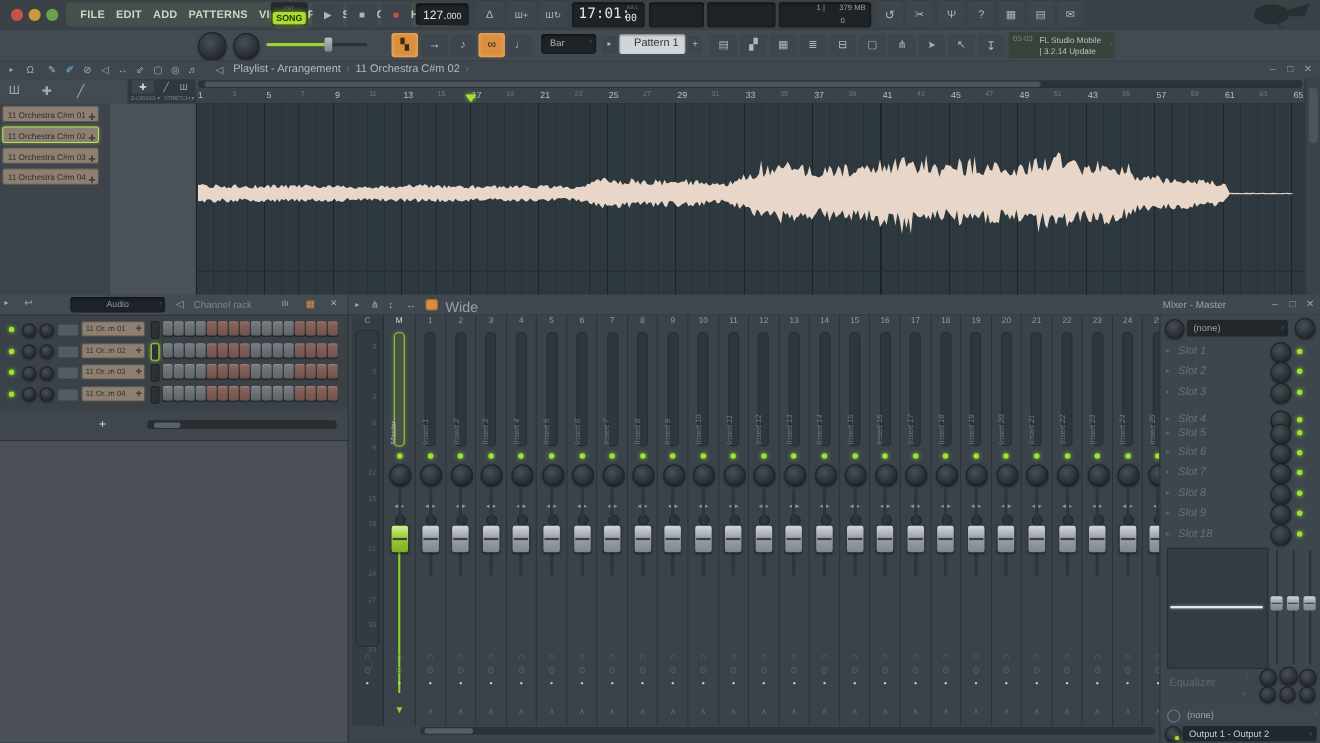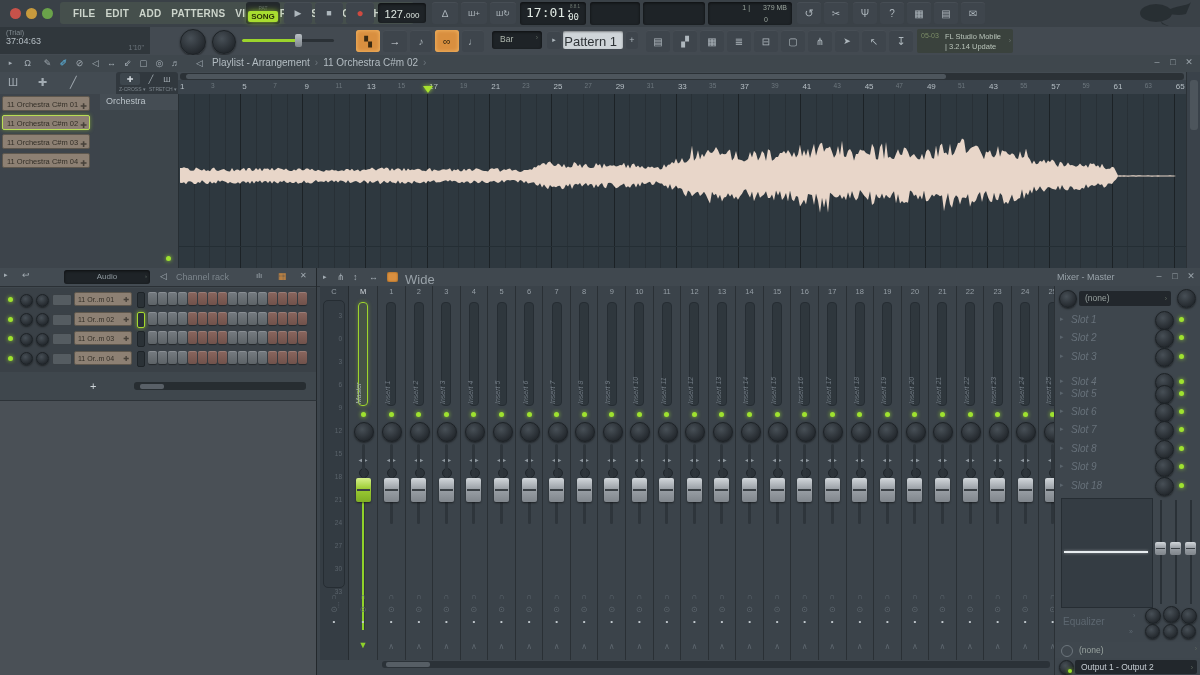--- a/index.html
+++ b/index.html
@@ -193,25 +193,20 @@
         <span>✉</span>
       </div>
     <svg class="abs" id="fl-logo" width="66" height="24" viewBox="0 0 66 24">
       <ellipse cx="30" cy="11" rx="16" ry="9" fill="#262c30"></ellipse>
       <path d="M42 8 C 56 2, 62 4, 65 0 L 60 12 C 52 14, 46 12, 42 12 Z" fill="#262c30"></path>
       <path d="M34 18 C 40 26, 50 24, 58 30 L 36 22 Z" fill="#262c30"></path>
     </svg>
   </div>
 
   <div class="abs" id="row2">
-    <div class="abs" id="hintpanel">
-      <div class="l1">(Trial)</div>
-      <div class="l2">37:04:63</div>
-      <div class="r">1'10"</div>
-    </div>
     <div class="abs knob" style="left:180px;top:2px;width:24px;height:24px;"></div>
     <div class="abs knob" style="left:212px;top:3px;width:22px;height:22px;"></div>
     <div class="abs" style="left:242px;top:12px;width:92px;height:3px;background:#2b3136;border-radius:2px;">
       <div style="position:absolute;left:0;top:0;width:56px;height:3px;background:#9bd42c;border-radius:2px;"></div>
       <div style="position:absolute;left:53px;top:-5px;width:7px;height:13px;background:linear-gradient(#b9bfc4,#7e858b);border-radius:2px;"></div>
     </div>
     <div class="abs ibtn orange" style="left:356px;top:3px;width:24px;height:22px;font-size:10px;">
         <span>▚</span>
       </div>
     <div class="abs ibtn" style="left:383px;top:3px;width:24px;height:22px;font-size:11px;color:#d7dde1;">
@@ -227,21 +222,21 @@
         <span>♩</span>
       </div>
     <div class="abs lcd" style="left:492px;top:4px;width:50px;height:18px;">
       <span style="position:absolute;left:8px;top:3px;font-size:8.5px;color:#aeb7ad;">Bar</span>
       <span style="position:absolute;right:4px;top:3px;font-size:7px;color:#5e6860;">›</span>
     </div>
     <div class="abs ibtn" style="left:547px;top:4px;width:14px;height:18px;font-size:7px;">
         <span>▸</span>
       </div>
     <div class="abs" style="left:563px;top:4px;width:60px;height:18px;background:#cfd5d9;border-radius:2px;box-shadow:inset 0 1px 2px rgba(0,0,0,.4);">
-      <span style="position:absolute;right:6px;top:3px;font-size:13px;color:#2e3337;">Pattern 1</span>
+      <span style="position:absolute;right:6px;top:3px;font-size:10px;color:#2e3337;">Pattern 1</span>
     </div>
     <div class="abs ibtn" style="left:626px;top:4px;width:12px;height:18px;font-size:9px;">
         <span>+</span>
       </div>
     <div class="abs ibtn" style="left:646px;top:3px;width:24px;height:22px;font-size:10px;">
         <span>▤</span>
       </div>
     <div class="abs ibtn" style="left:673px;top:3px;width:24px;height:22px;font-size:10px;">
         <span>▞</span>
       </div>
@@ -359,25 +354,20 @@
         <path d="M2,62.0 L4,62.1 L6,61.3 L8,62.0 L10,62.3 L12,64.4 L14,64.8 L16,64.6 L18,61.6 L20,62.5 L22,63.8 L24,64.4 L26,63.1 L28,65.1 L30,64.2 L32,65.2 L34,62.5 L36,61.6 L38,64.2 L40,64.9 L42,64.3 L44,63.6 L46,63.0 L48,64.6 L50,65.2 L52,65.4 L54,61.9 L56,65.2 L58,63.8 L60,63.5 L62,64.8 L64,63.0 L66,62.0 L68,64.9 L70,62.0 L72,62.0 L74,64.9 L76,64.4 L78,62.0 L80,64.1 L82,62.0 L84,65.3 L86,62.5 L88,62.7 L90,62.5 L92,64.3 L94,61.7 L96,64.6 L98,63.3 L100,61.8 L102,62.5 L104,63.0 L106,64.1 L108,62.5 L110,64.3 L112,65.0 L114,64.9 L116,63.6 L118,64.5 L120,62.6 L122,62.4 L124,64.2 L126,64.2 L128,62.6 L130,62.6 L132,63.9 L134,62.7 L136,64.5 L138,64.9 L140,63.7 L142,64.5 L144,65.3 L146,65.7 L148,64.1 L150,64.5 L152,64.5 L154,63.4 L156,64.6 L158,64.2 L160,65.3 L162,64.8 L164,64.2 L166,65.1 L168,62.9 L170,62.9 L172,64.5 L174,62.7 L176,65.1 L178,64.2 L180,63.6 L182,65.4 L184,64.1 L186,63.5 L188,64.1 L190,63.3 L192,63.0 L194,61.6 L196,63.1 L198,64.5 L200,63.1 L202,62.3 L204,61.5 L206,63.1 L208,61.5 L210,62.1 L212,65.0 L214,62.3 L216,64.6 L218,63.1 L220,62.2 L222,62.9 L224,65.1 L226,62.1 L228,64.9 L230,62.6 L232,64.2 L234,63.6 L236,63.9 L238,63.2 L240,62.7 L242,63.3 L244,64.8 L246,64.7 L248,65.3 L250,63.0 L252,62.1 L254,65.4 L256,63.5 L258,64.1 L260,64.8 L262,64.6 L264,63.4 L266,63.3 L268,63.8 L270,63.2 L272,62.2 L274,65.4 L276,63.4 L278,64.3 L280,63.0 L282,65.2 L284,65.2 L286,62.8 L288,64.7 L290,63.1 L292,62.7 L294,64.9 L296,63.9 L298,62.3 L300,62.8 L302,63.4 L304,64.6 L306,65.0 L308,64.9 L310,65.4 L312,63.1 L314,62.2 L316,63.0 L318,62.3 L320,62.3 L322,65.7 L324,64.6 L326,63.2 L328,63.9 L330,63.1 L332,62.6 L334,64.8 L336,63.9 L338,63.7 L340,65.3 L342,65.9 L344,65.6 L346,63.9 L348,64.0 L350,64.0 L352,63.3 L354,63.7 L356,61.1 L358,61.6 L360,59.2 L362,59.5 L364,57.5 L366,57.0 L368,58.9 L370,56.3 L372,55.6 L374,57.9 L376,59.9 L378,59.8 L380,57.6 L382,58.7 L384,61.3 L386,58.0 L388,62.1 L390,60.4 L392,61.6 L394,61.1 L396,56.1 L398,57.3 L400,60.3 L402,58.0 L404,61.9 L406,59.0 L408,57.7 L410,61.0 L412,62.0 L414,62.0 L416,61.5 L418,57.0 L420,59.6 L422,57.9 L424,62.6 L426,57.4 L428,60.5 L430,60.3 L432,59.3 L434,59.7 L436,59.2 L438,60.6 L440,59.9 L442,59.0 L444,59.3 L446,56.8 L448,62.1 L450,58.6 L452,62.4 L454,58.3 L456,57.6 L458,61.3 L460,59.6 L462,61.8 L464,60.0 L466,62.2 L468,62.7 L470,60.5 L472,61.6 L474,60.4 L476,62.1 L478,61.5 L480,60.9 L482,63.5 L484,62.9 L486,58.3 L488,61.5 L490,58.7 L492,58.5 L494,56.0 L496,57.6 L498,52.4 L500,57.6 L502,56.2 L504,52.1 L506,56.5 L508,56.6 L510,54.8 L512,51.9 L514,39.6 L516,54.8 L518,51.9 L520,44.2 L522,53.5 L524,47.8 L526,51.0 L528,47.0 L530,43.8 L532,46.4 L534,46.9 L536,44.7 L538,41.1 L540,44.2 L542,48.9 L544,47.4 L546,48.2 L548,48.0 L550,45.0 L552,43.5 L554,54.5 L556,52.0 L558,44.9 L560,53.3 L562,53.8 L564,54.3 L566,55.4 L568,54.5 L570,53.1 L572,45.9 L574,51.4 L576,44.7 L578,47.3 L580,54.5 L582,51.1 L584,45.0 L586,47.2 L588,55.0 L590,43.2 L592,44.5 L594,54.7 L596,53.4 L598,51.1 L600,51.1 L602,47.0 L604,47.0 L606,44.9 L608,47.8 L610,44.0 L612,47.0 L614,51.0 L616,46.1 L618,51.5 L620,48.4 L622,38.5 L624,50.4 L626,43.9 L628,49.7 L630,42.7 L632,52.0 L634,44.5 L636,37.8 L638,49.7 L640,42.5 L642,37.7 L644,36.8 L646,45.8 L648,42.3 L650,42.1 L652,40.6 L654,45.7 L656,51.8 L658,48.6 L660,39.9 L662,49.0 L664,34.8 L666,50.6 L668,51.1 L670,44.8 L672,43.1 L674,46.4 L676,54.8 L678,48.0 L680,48.0 L682,43.6 L684,44.5 L686,44.5 L688,47.1 L690,47.9 L692,48.7 L694,37.8 L696,41.8 L698,53.3 L700,53.6 L702,41.1 L704,37.6 L706,53.1 L708,36.0 L710,51.7 L712,50.8 L714,52.7 L716,53.1 L718,47.9 L720,43.2 L722,48.5 L724,48.9 L726,41.6 L728,42.2 L730,45.9 L732,51.6 L734,49.4 L736,48.0 L738,50.9 L740,53.3 L742,53.2 L744,47.7 L746,53.9 L748,45.4 L750,43.3 L752,45.8 L754,52.0 L756,52.8 L758,39.6 L760,51.1 L762,39.6 L764,37.5 L766,47.3 L768,46.5 L770,49.3 L772,37.7 L774,49.5 L776,47.4 L778,42.4 L780,37.0 L782,36.8 L784,32.5 L786,33.7 L788,47.1 L790,45.5 L792,42.8 L794,41.3 L796,40.5 L798,39.4 L800,40.5 L802,44.6 L804,48.7 L806,53.3 L808,45.4 L810,46.6 L812,44.2 L814,50.1 L816,51.4 L818,48.6 L820,40.0 L822,50.7 L824,44.2 L826,45.3 L828,45.6 L830,48.0 L832,48.9 L834,47.3 L836,48.6 L838,52.3 L840,53.1 L842,45.2 L844,51.7 L846,51.1 L848,42.5 L850,50.8 L852,53.5 L854,58.0 L856,54.6 L858,58.2 L860,57.8 L862,54.7 L864,55.7 L866,53.6 L868,57.6 L870,54.4 L872,56.1 L874,53.4 L876,55.0 L878,58.7 L880,61.0 L882,55.8 L884,56.7 L886,60.6 L888,59.4 L890,56.4 L892,59.2 L894,59.1 L896,59.8 L898,60.8 L900,59.8 L902,57.4 L904,59.7 L906,60.4 L908,58.8 L910,61.7 L912,57.2 L914,58.0 L916,57.5 L918,60.6 L920,59.2 L922,61.9 L924,57.8 L926,61.6 L928,63.3 L930,62.8 L932,62.7 L934,60.8 L936,61.5 L938,65.5 L940,69.5 L942,69.2 L944,69.5 L946,69.3 L948,69.5 L950,69.4 L952,69.6 L954,69.3 L956,69.3 L958,69.4 L960,69.2 L962,69.3 L964,69.6 L966,69.5 L968,69.5 L970,69.3 L972,69.4 L974,69.6 L976,69.5 L978,69.5 L980,69.3 L982,69.4 L984,69.6 L986,69.6 L988,69.4 L990,69.5 L992,69.3 L994,69.5 L996,69.6 L998,70.0 L998,70.0 L996,70.6 L994,70.6 L992,70.4 L990,70.4 L988,70.6 L986,70.6 L984,70.6 L982,70.6 L980,70.7 L978,70.5 L976,70.6 L974,70.7 L972,70.5 L970,70.4 L968,70.4 L966,70.5 L964,70.5 L962,70.4 L960,70.6 L958,70.7 L956,70.6 L954,70.6 L952,70.5 L950,70.7 L948,70.6 L946,70.7 L944,70.5 L942,70.7 L940,70.4 L938,73.4 L936,75.2 L934,77.9 L932,77.5 L930,77.6 L928,80.6 L926,81.8 L924,78.3 L922,79.0 L920,77.3 L918,79.3 L916,80.0 L914,79.1 L912,80.0 L910,81.9 L908,78.3 L906,82.8 L904,81.8 L902,84.1 L900,83.8 L898,83.1 L896,83.8 L894,80.7 L892,80.3 L890,84.3 L888,84.3 L886,82.8 L884,78.9 L882,84.0 L880,79.8 L878,83.8 L876,83.3 L874,82.7 L872,81.4 L870,81.0 L868,83.2 L866,85.8 L864,83.4 L862,80.2 L860,83.4 L858,85.3 L856,80.4 L854,87.6 L852,83.5 L850,89.3 L848,86.6 L846,93.0 L844,83.2 L842,91.9 L840,92.7 L838,94.8 L836,95.2 L834,88.6 L832,93.2 L830,98.0 L828,95.8 L826,98.0 L824,89.3 L822,86.9 L820,94.2 L818,93.5 L816,86.7 L814,96.0 L812,95.5 L810,91.2 L808,85.1 L806,87.7 L804,96.1 L802,86.0 L800,88.8 L798,94.3 L796,96.4 L794,95.0 L792,100.7 L790,87.9 L788,92.2 L786,91.5 L784,91.7 L782,98.5 L780,91.2 L778,89.3 L776,92.6 L774,101.7 L772,98.3 L770,87.1 L768,94.8 L766,105.3 L764,89.3 L762,90.3 L760,88.7 L758,88.0 L756,90.4 L754,88.6 L752,91.9 L750,95.0 L748,95.3 L746,84.5 L744,93.5 L742,89.3 L740,93.6 L738,88.5 L736,89.9 L734,85.7 L732,84.4 L730,96.7 L728,95.9 L726,97.0 L724,95.1 L722,97.4 L720,88.1 L718,97.2 L716,85.3 L714,88.0 L712,92.3 L710,91.1 L708,88.7 L706,93.1 L704,87.6 L702,92.2 L700,91.4 L698,87.9 L696,97.3 L694,99.1 L692,85.2 L690,94.0 L688,91.5 L686,89.5 L684,86.6 L682,84.1 L680,91.9 L678,94.5 L676,91.1 L674,85.0 L672,92.6 L670,86.2 L668,94.2 L666,89.9 L664,93.1 L662,88.5 L660,91.0 L658,91.5 L656,90.5 L654,88.2 L652,86.7 L650,106.7 L648,92.2 L646,101.4 L644,91.7 L642,106.7 L640,94.7 L638,87.5 L636,98.9 L634,88.9 L632,88.5 L630,88.0 L628,98.5 L626,93.8 L624,97.2 L622,100.6 L620,90.7 L618,90.1 L616,95.2 L614,93.5 L612,84.6 L610,95.4 L608,87.0 L606,91.5 L604,94.0 L602,84.9 L600,89.4 L598,84.6 L596,94.6 L594,88.4 L592,91.9 L590,92.1 L588,85.2 L586,88.4 L584,90.0 L582,91.8 L580,85.8 L578,89.9 L576,95.3 L574,85.6 L572,91.5 L570,87.8 L568,83.2 L566,83.9 L564,87.8 L562,90.3 L560,93.8 L558,90.5 L556,92.9 L554,88.1 L552,90.4 L550,87.3 L548,90.9 L546,91.5 L544,95.4 L542,88.8 L540,92.7 L538,87.7 L536,89.2 L534,85.7 L532,97.4 L530,93.4 L528,88.9 L526,85.7 L524,88.3 L522,90.1 L520,85.7 L518,86.6 L516,88.2 L514,90.3 L512,86.0 L510,84.5 L508,90.5 L506,88.1 L504,83.0 L502,81.9 L500,82.4 L498,79.5 L496,81.9 L494,83.8 L492,77.9 L490,82.7 L488,79.4 L486,79.9 L484,77.5 L482,77.4 L480,76.6 L478,75.3 L476,78.5 L474,79.1 L472,75.7 L470,76.4 L468,77.8 L466,78.1 L464,76.0 L462,80.5 L460,77.3 L458,81.4 L456,77.6 L454,78.5 L452,81.7 L450,80.2 L448,81.5 L446,77.6 L444,78.8 L442,79.7 L440,81.6 L438,82.2 L436,80.0 L434,77.5 L432,76.8 L430,77.1 L428,82.3 L426,81.2 L424,76.9 L422,78.5 L420,81.2 L418,78.2 L416,82.3 L414,78.2 L412,78.0 L410,80.1 L408,77.0 L406,78.6 L404,80.4 L402,77.1 L400,78.7 L398,77.8 L396,78.8 L394,83.1 L392,77.5 L390,80.4 L388,78.5 L386,82.6 L384,83.2 L382,79.7 L380,80.1 L378,81.2 L376,80.6 L374,81.1 L372,79.0 L370,83.3 L368,81.3 L366,78.5 L364,81.6 L362,77.3 L360,79.7 L358,79.1 L356,76.3 L354,76.4 L352,77.1 L350,77.6 L348,75.1 L346,76.9 L344,74.7 L342,73.9 L340,76.6 L338,74.8 L336,74.1 L334,74.0 L332,74.5 L330,74.0 L328,74.6 L326,76.6 L324,74.0 L322,76.1 L320,76.9 L318,75.9 L316,74.8 L314,75.4 L312,75.4 L310,77.0 L308,77.1 L306,76.0 L304,74.4 L302,76.5 L300,77.3 L298,75.6 L296,74.5 L294,76.7 L292,77.4 L290,75.6 L288,75.4 L286,77.1 L284,75.8 L282,77.0 L280,76.8 L278,75.2 L276,74.8 L274,75.5 L272,74.1 L270,75.5 L268,74.3 L266,74.8 L264,75.5 L262,76.2 L260,76.2 L258,76.4 L256,74.2 L254,74.9 L252,76.0 L250,74.7 L248,77.4 L246,75.6 L244,76.5 L242,77.2 L240,76.7 L238,76.2 L236,74.7 L234,77.7 L232,76.5 L230,75.7 L228,77.5 L226,77.4 L224,75.8 L222,77.8 L220,74.5 L218,77.6 L216,76.7 L214,76.4 L212,74.7 L210,77.0 L208,76.6 L206,74.7 L204,76.8 L202,78.2 L200,74.4 L198,75.2 L196,76.5 L194,76.7 L192,74.7 L190,77.7 L188,75.7 L186,74.3 L184,76.1 L182,77.3 L180,76.0 L178,75.1 L176,75.4 L174,76.6 L172,77.1 L170,74.3 L168,76.9 L166,75.4 L164,74.8 L162,74.4 L160,76.4 L158,74.4 L156,75.9 L154,74.3 L152,75.0 L150,76.5 L148,74.4 L146,76.1 L144,75.5 L142,75.6 L140,76.0 L138,74.1 L136,75.6 L134,77.3 L132,77.4 L130,76.6 L128,77.1 L126,74.5 L124,76.7 L122,76.9 L120,77.7 L118,75.4 L116,76.9 L114,77.1 L112,75.8 L110,77.1 L108,76.4 L106,74.4 L104,75.9 L102,75.3 L100,77.4 L98,76.4 L96,74.9 L94,77.6 L92,74.8 L90,76.9 L88,74.9 L86,75.3 L84,77.1 L82,74.6 L80,76.0 L78,75.0 L76,77.6 L74,74.8 L72,77.8 L70,75.6 L68,76.9 L66,75.2 L64,75.5 L62,77.8 L60,76.2 L58,77.6 L56,77.4 L54,76.9 L52,75.9 L50,77.5 L48,76.1 L46,75.2 L44,74.6 L42,75.8 L40,74.3 L38,77.4 L36,76.3 L34,77.6 L32,75.3 L30,77.9 L28,77.8 L26,75.9 L24,74.3 L22,76.9 L20,76.1 L18,78.1 L16,78.0 L14,75.9 L12,75.2 L10,75.4 L8,78.3 L6,76.3 L4,76.9 L2,76.7 Z" fill="#e8d6c9"></path>
       </svg>
     </div>
 
   <div class="abs" id="srclist">
       <div class="srcbtn" style="top: 2px;">11 Orchestra C#m 01<div class="mv">✚</div></div>
       <div class="srcbtn sel" style="top: 21px;">11 Orchestra C#m 02<div class="mv">✚</div></div>
       <div class="srcbtn" style="top: 40px;">11 Orchestra C#m 03<div class="mv">✚</div></div>
       <div class="srcbtn" style="top: 59px;">11 Orchestra C#m 04<div class="mv">✚</div></div>
     </div>
-  <div class="abs" id="trackhead">
-    <div class="tname">Orchestra</div>
-    <div class="abs" style="left:0;top:16px;width:78px;height:158px;background:#3d454b;"></div>
-    <div class="abs led" style="left:66px;top:162px;width:5px;height:5px;"></div>
-  </div>
   <div class="abs" style="left:1186px;top:72px;width:14px;height:196px;background:#3a424a;border-left:1px solid #2b3136;">
     <div class="abs" style="left:3px;top:8px;width:8px;height:50px;background:#4d555c;border-radius:3px;"></div>
   </div>
 
   <div class="abs" id="rack">
     <div id="rack-head">
       <div class="abs ico" style="left:4px;top:3px;font-size:7px;">▸</div>
       <div class="abs ico" style="left:22px;top:2px;font-size:9px;">↩</div>
       <div class="abs lcd" style="left:64px;top:2px;width:86px;height:14px;">
         <span style="position:absolute;left:0;right:0;top:2px;text-align:center;font-size:8px;color:#8f999f;">Audio</span>

